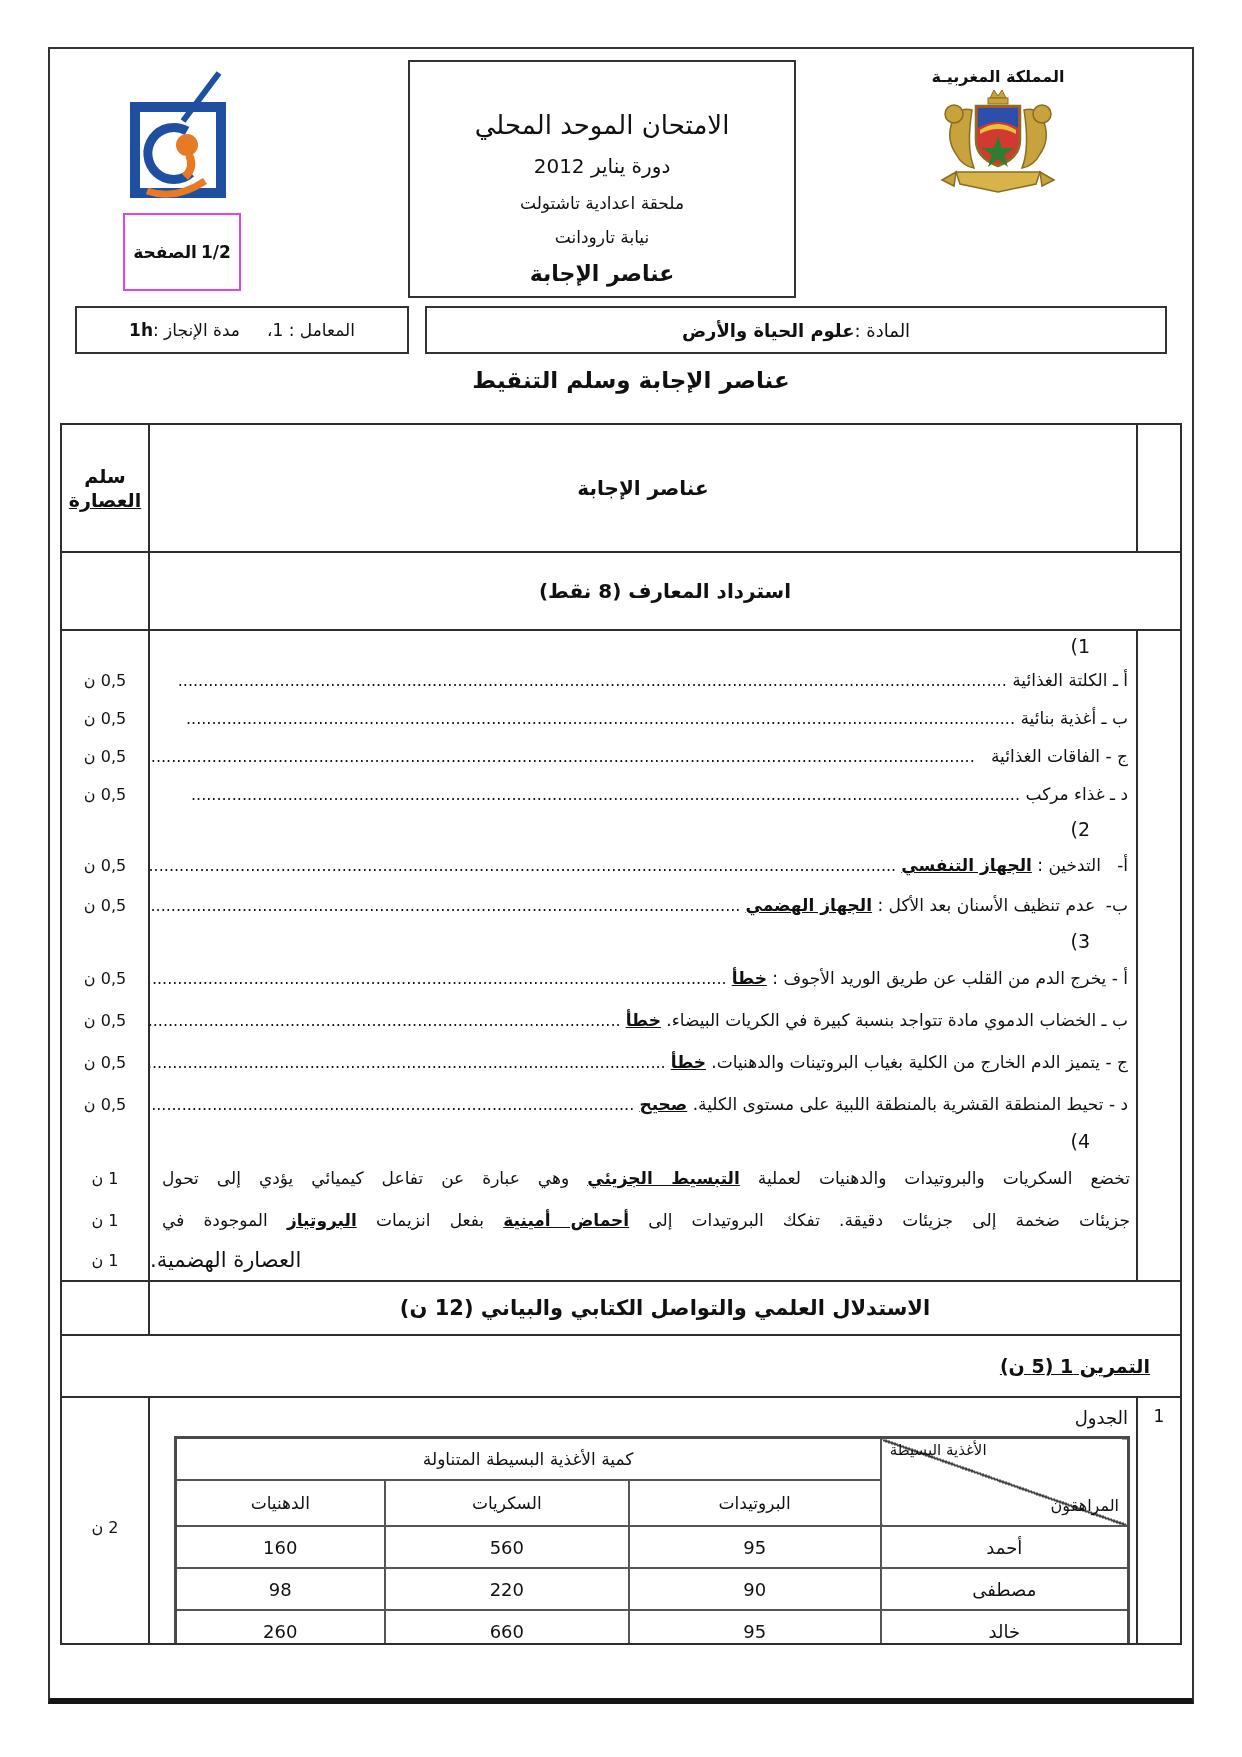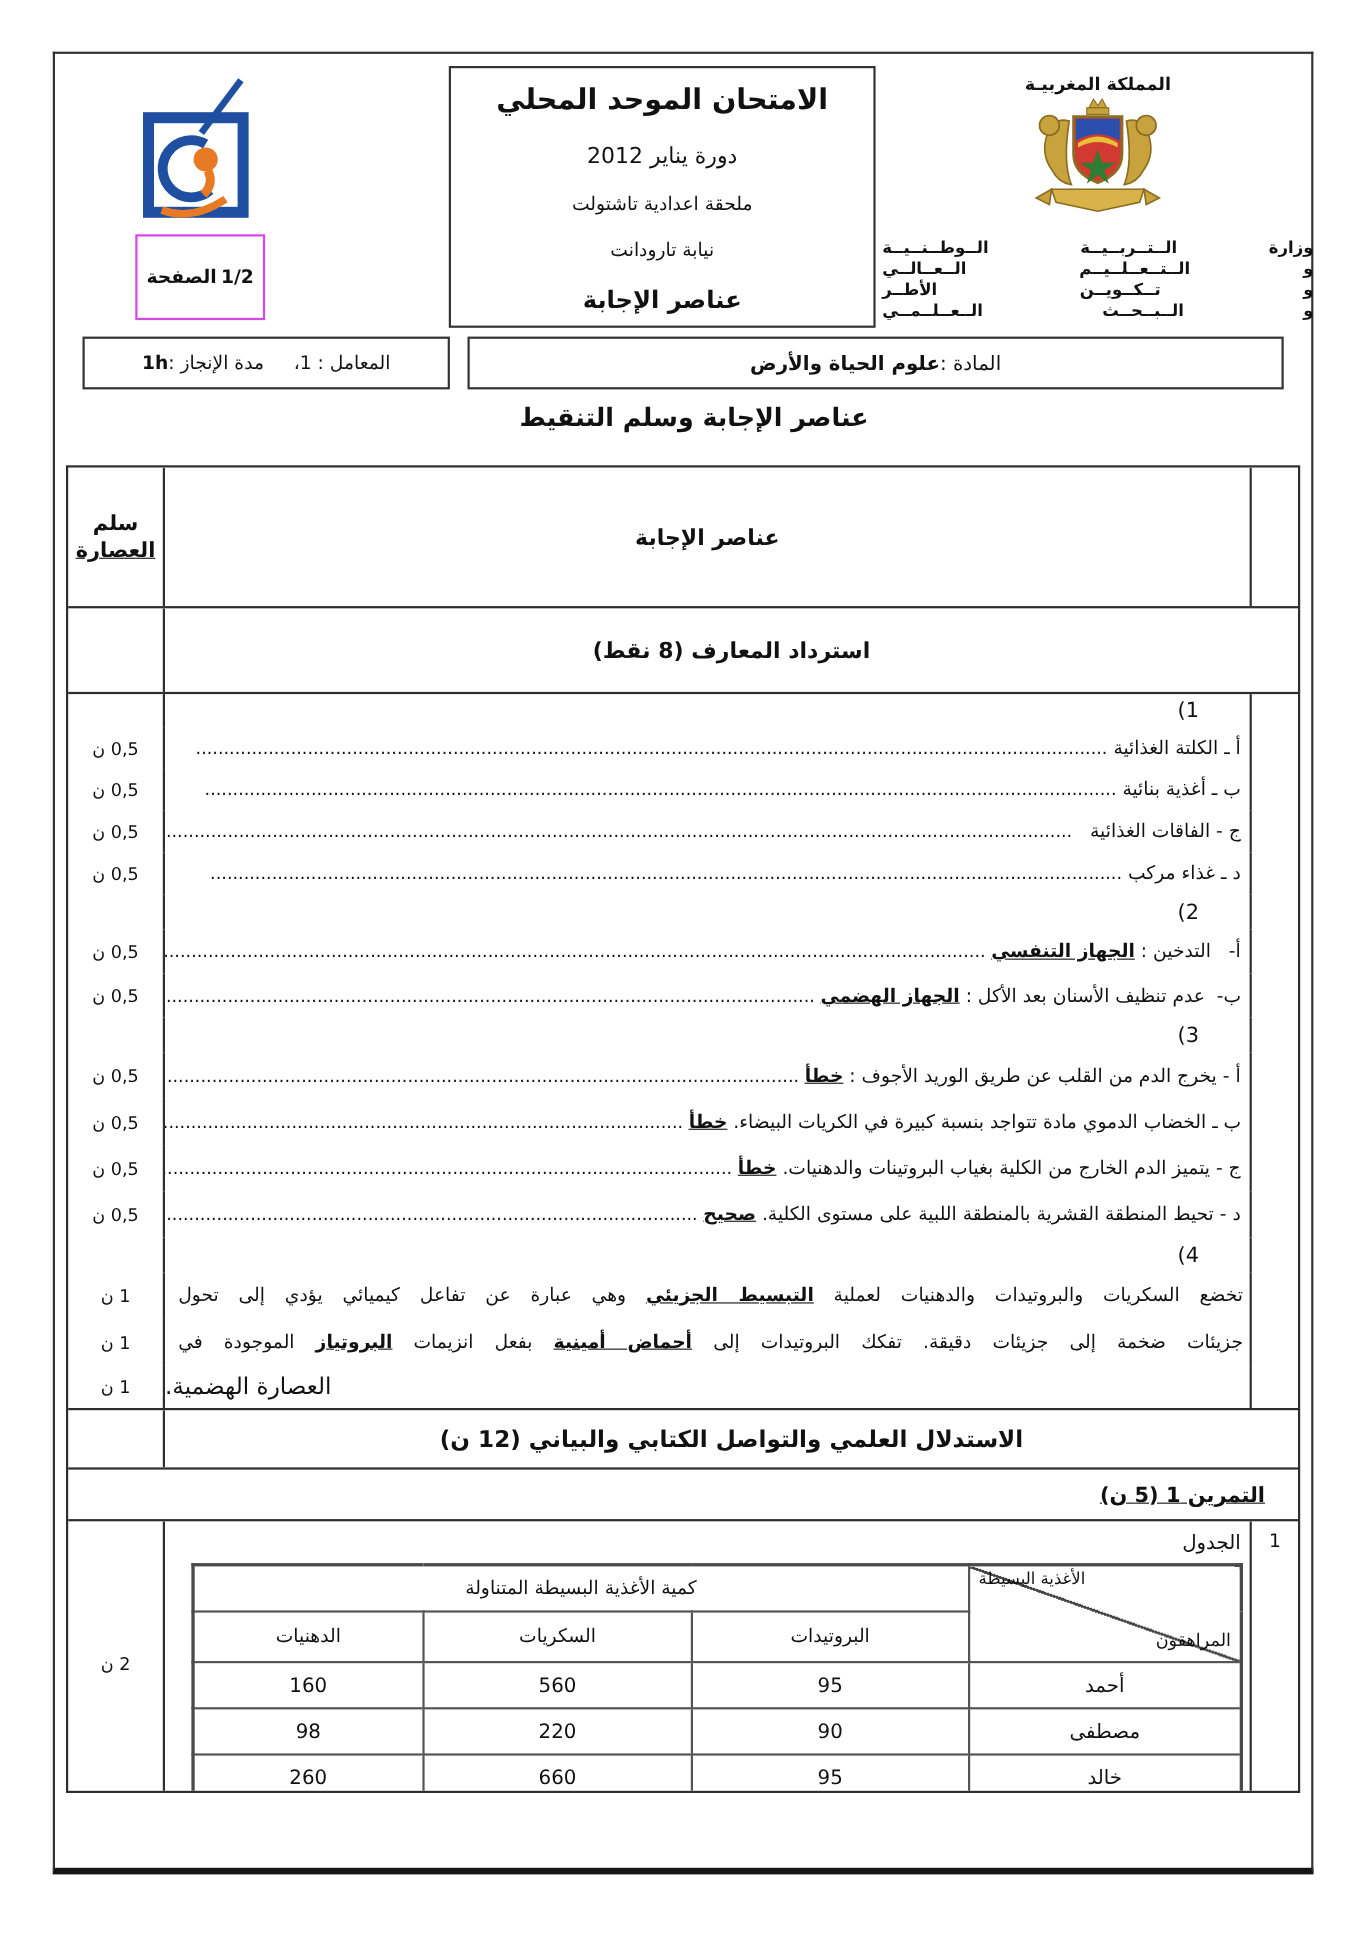--- a/index.html
+++ b/index.html
@@ -8,21 +8,21 @@
          border:2px solid #333;border-bottom:6px solid #161616;box-sizing:border-box;background:#fff;}
   
   .logo-wrap{position:absolute;left:75px;top:20px;width:110px;height:140px;}
   .page-box{position:absolute;left:73px;top:164px;width:114px;height:74px;border:2px solid #d946ef;
             display:flex;flex-direction:row;align-items:center;justify-content:center;gap:4px;}
   .page-box .lbl{font-size:17px;font-weight:bold;}
   .page-box .num{font-size:17px;font-weight:bold;}
   .center-box{position:absolute;left:358px;top:11px;width:388px;height:238px;border:2px solid #333;
               display:flex;flex-direction:column;align-items:center;justify-content:space-between;
               padding:14px 6px 10px 6px;box-sizing:border-box;direction:rtl;text-align:center;}
-  .cb-title{font-size:26px;font-weight:bold;}
+  .cb-title{font-size:26px;font-weight:normal;margin-top:34px;}
   .cb-session{font-size:20px;}
   .cb-school{font-size:17px;}
   .cb-deleg{font-size:17px;}
   .cb-doctype{font-size:22px;font-weight:bold;}
   .right-zone{position:absolute;left:752px;top:18px;width:392px;direction:rtl;}
   .kingdom-title{text-align:center;font-size:16px;font-weight:bold;margin-bottom:2px;}
   .emblem{display:block;margin:0 auto;}
   .ministry{margin-top:6px;}
   .ministry-line{direction:rtl;text-align:justify;text-align-last:justify;font-size:15px;
                  font-weight:bold;line-height:19px;width:100%;}
@@ -59,21 +59,21 @@
         font-size:17px;}
   .h38{height:38px;line-height:38px;}
   .h40{height:40px;line-height:40px;}
   .h42{height:42px;line-height:42px;}
   .dots{letter-spacing:1px;font-size:16px;}
   .pline{height:42px;line-height:42px;padding:0 6px 0 12px;font-size:17px;
          text-align:justify;text-align-last:justify;white-space:nowrap;overflow:hidden;}
   .pcenter{height:38px;line-height:38px;text-align:left;white-space:nowrap;overflow:hidden;font-size:21px;}
   .s-reason{height:54px;}
   .row-title2{display:flex;align-items:center;justify-content:center;font-size:21px;font-weight:bold;}
-  .s-ex-title{height:47px;}
+  .s-ex-title{height:62px;}
   .ex-title-cell{display:flex;align-items:center;justify-content:flex-start;padding-right:30px;
                  font-size:19px;font-weight:bold;text-decoration:underline;direction:rtl;}
   .s-ex{height:245px;}
   .ex-narrow{display:flex;justify-content:center;align-items:flex-start;padding-top:8px;font-size:17px;}
   .ex-score{align-items:flex-start;padding-top:120px;}
   .ex-content{padding-top:4px;}
   .ex-label{height:32px;line-height:32px;text-align:right;padding-right:8px;font-size:18px;}
   
   .xtable{width:97%;margin:2px 6px 0 auto;border-collapse:collapse;direction:rtl;
           border:3px solid #4a4a4a;}
@@ -126,26 +126,20 @@
       <path d="M 48 42 Q 66 30 84 42 L 84 46 Q 66 36 48 46 Z" fill="#e8c03a"></path>
       <path d="M 66 48 L 70 60 L 82 60 L 72 67 L 76 79 L 66 71 L 56 79 L 60 67 L 50 60 L 62 60 Z" fill="#2e7d32"></path>
       <path d="M 40 22 Q 26 18 20 34 Q 14 52 24 66 Q 30 78 42 80 Q 34 60 40 22 Z" fill="#c8a23c" stroke="#8a6d20" stroke-width="1.5"></path>
       <path d="M 92 22 Q 106 18 112 34 Q 118 52 108 66 Q 102 78 90 80 Q 98 60 92 22 Z" fill="#c8a23c" stroke="#8a6d20" stroke-width="1.5"></path>
       <circle cx="22" cy="26" r="9" fill="#c8a23c" stroke="#8a6d20" stroke-width="1.5"></circle>
       <circle cx="110" cy="26" r="9" fill="#c8a23c" stroke="#8a6d20" stroke-width="1.5"></circle>
       <path d="M 24 84 L 108 84 L 104 96 L 66 104 L 28 96 Z" fill="#d8b34a" stroke="#8a6d20" stroke-width="1.5"></path>
       <path d="M 24 84 L 10 92 L 22 98 Z" fill="#c8a23c" stroke="#8a6d20" stroke-width="1.5"></path>
       <path d="M 108 84 L 122 92 L 110 98 Z" fill="#c8a23c" stroke="#8a6d20" stroke-width="1.5"></path>
     </svg>
-    <div class="ministry">
-      <div class="ministry-line">وزارة الــتــربــيــة الــوطــنــيــة</div>
-      <div class="ministry-line">و الــتــعــلــيــم الــعــالــي</div>
-      <div class="ministry-line">و تــكــويــن الأطــر</div>
-      <div class="ministry-line">و الــبــحــث الــعــلــمــي</div>
-    </div>
   </div>
 
   <div class="info-left">
     <span>المعامل : 1،&nbsp;&nbsp;&nbsp;&nbsp; مدة الإنجاز : </span>
       <span class="b">1h</span>
   </div>
   <div class="info-right">
     <span>المادة : </span>
       <span class="b">علوم الحياة والأرض</span>
   </div>

